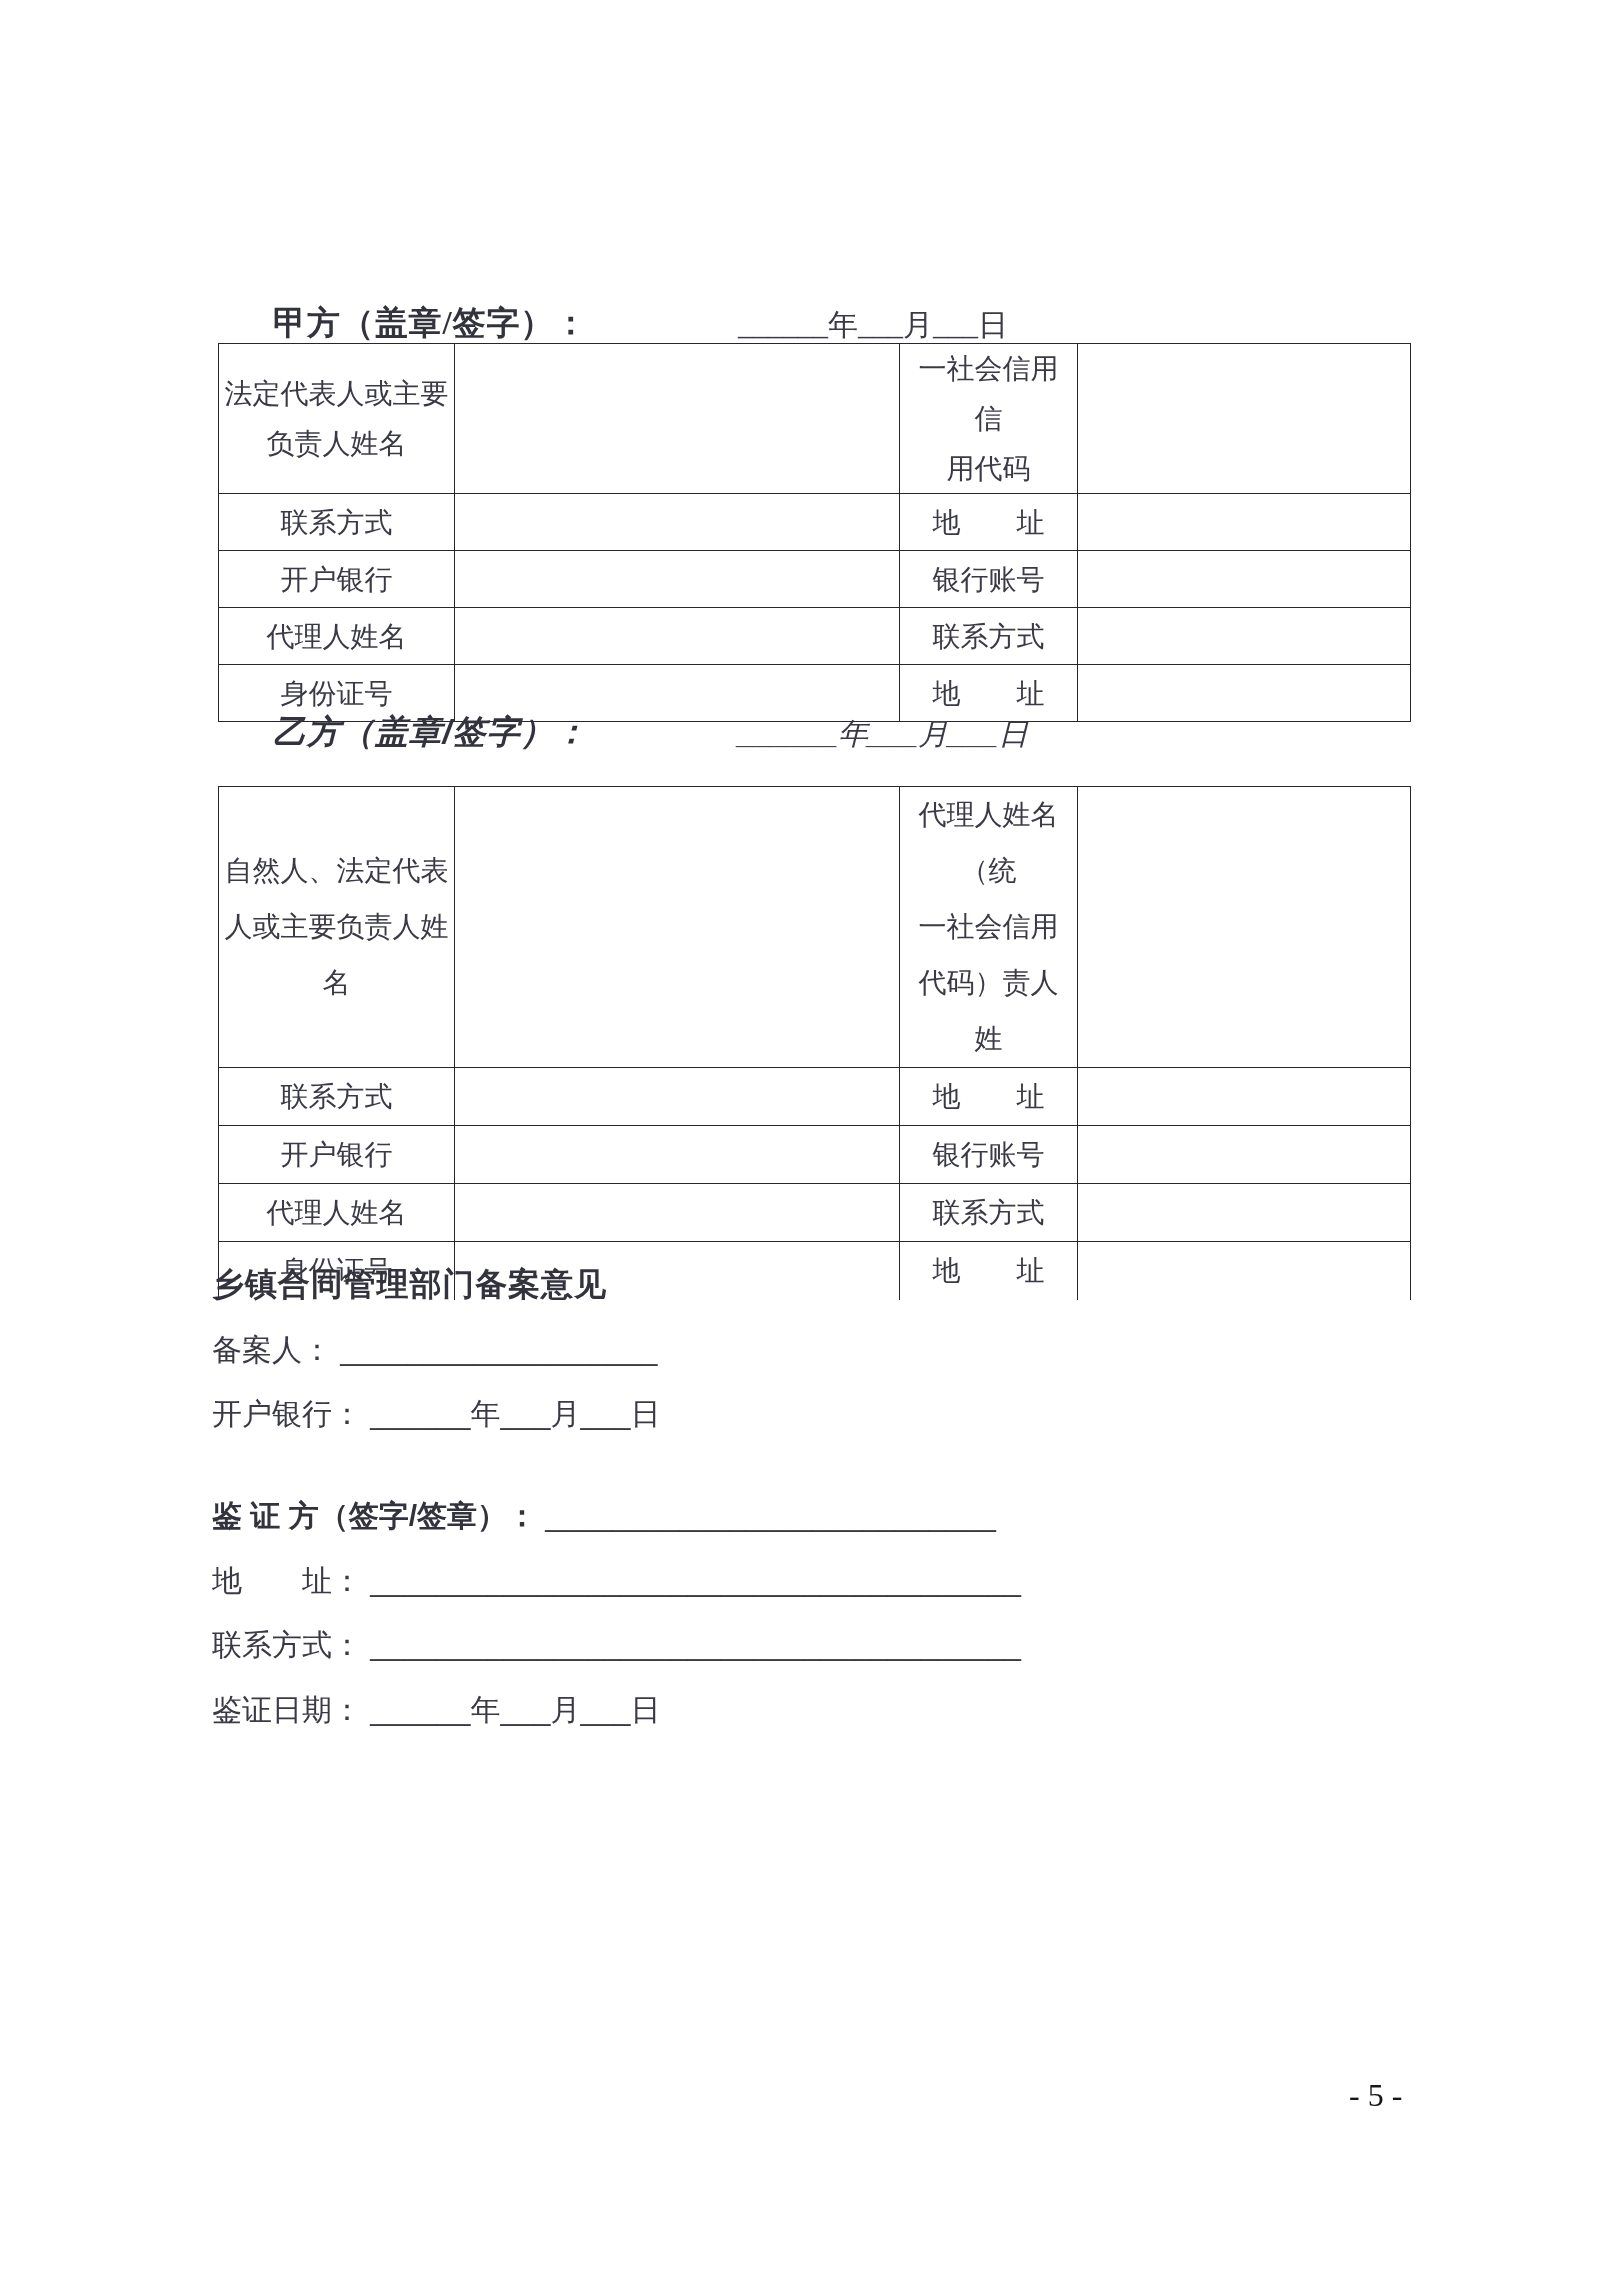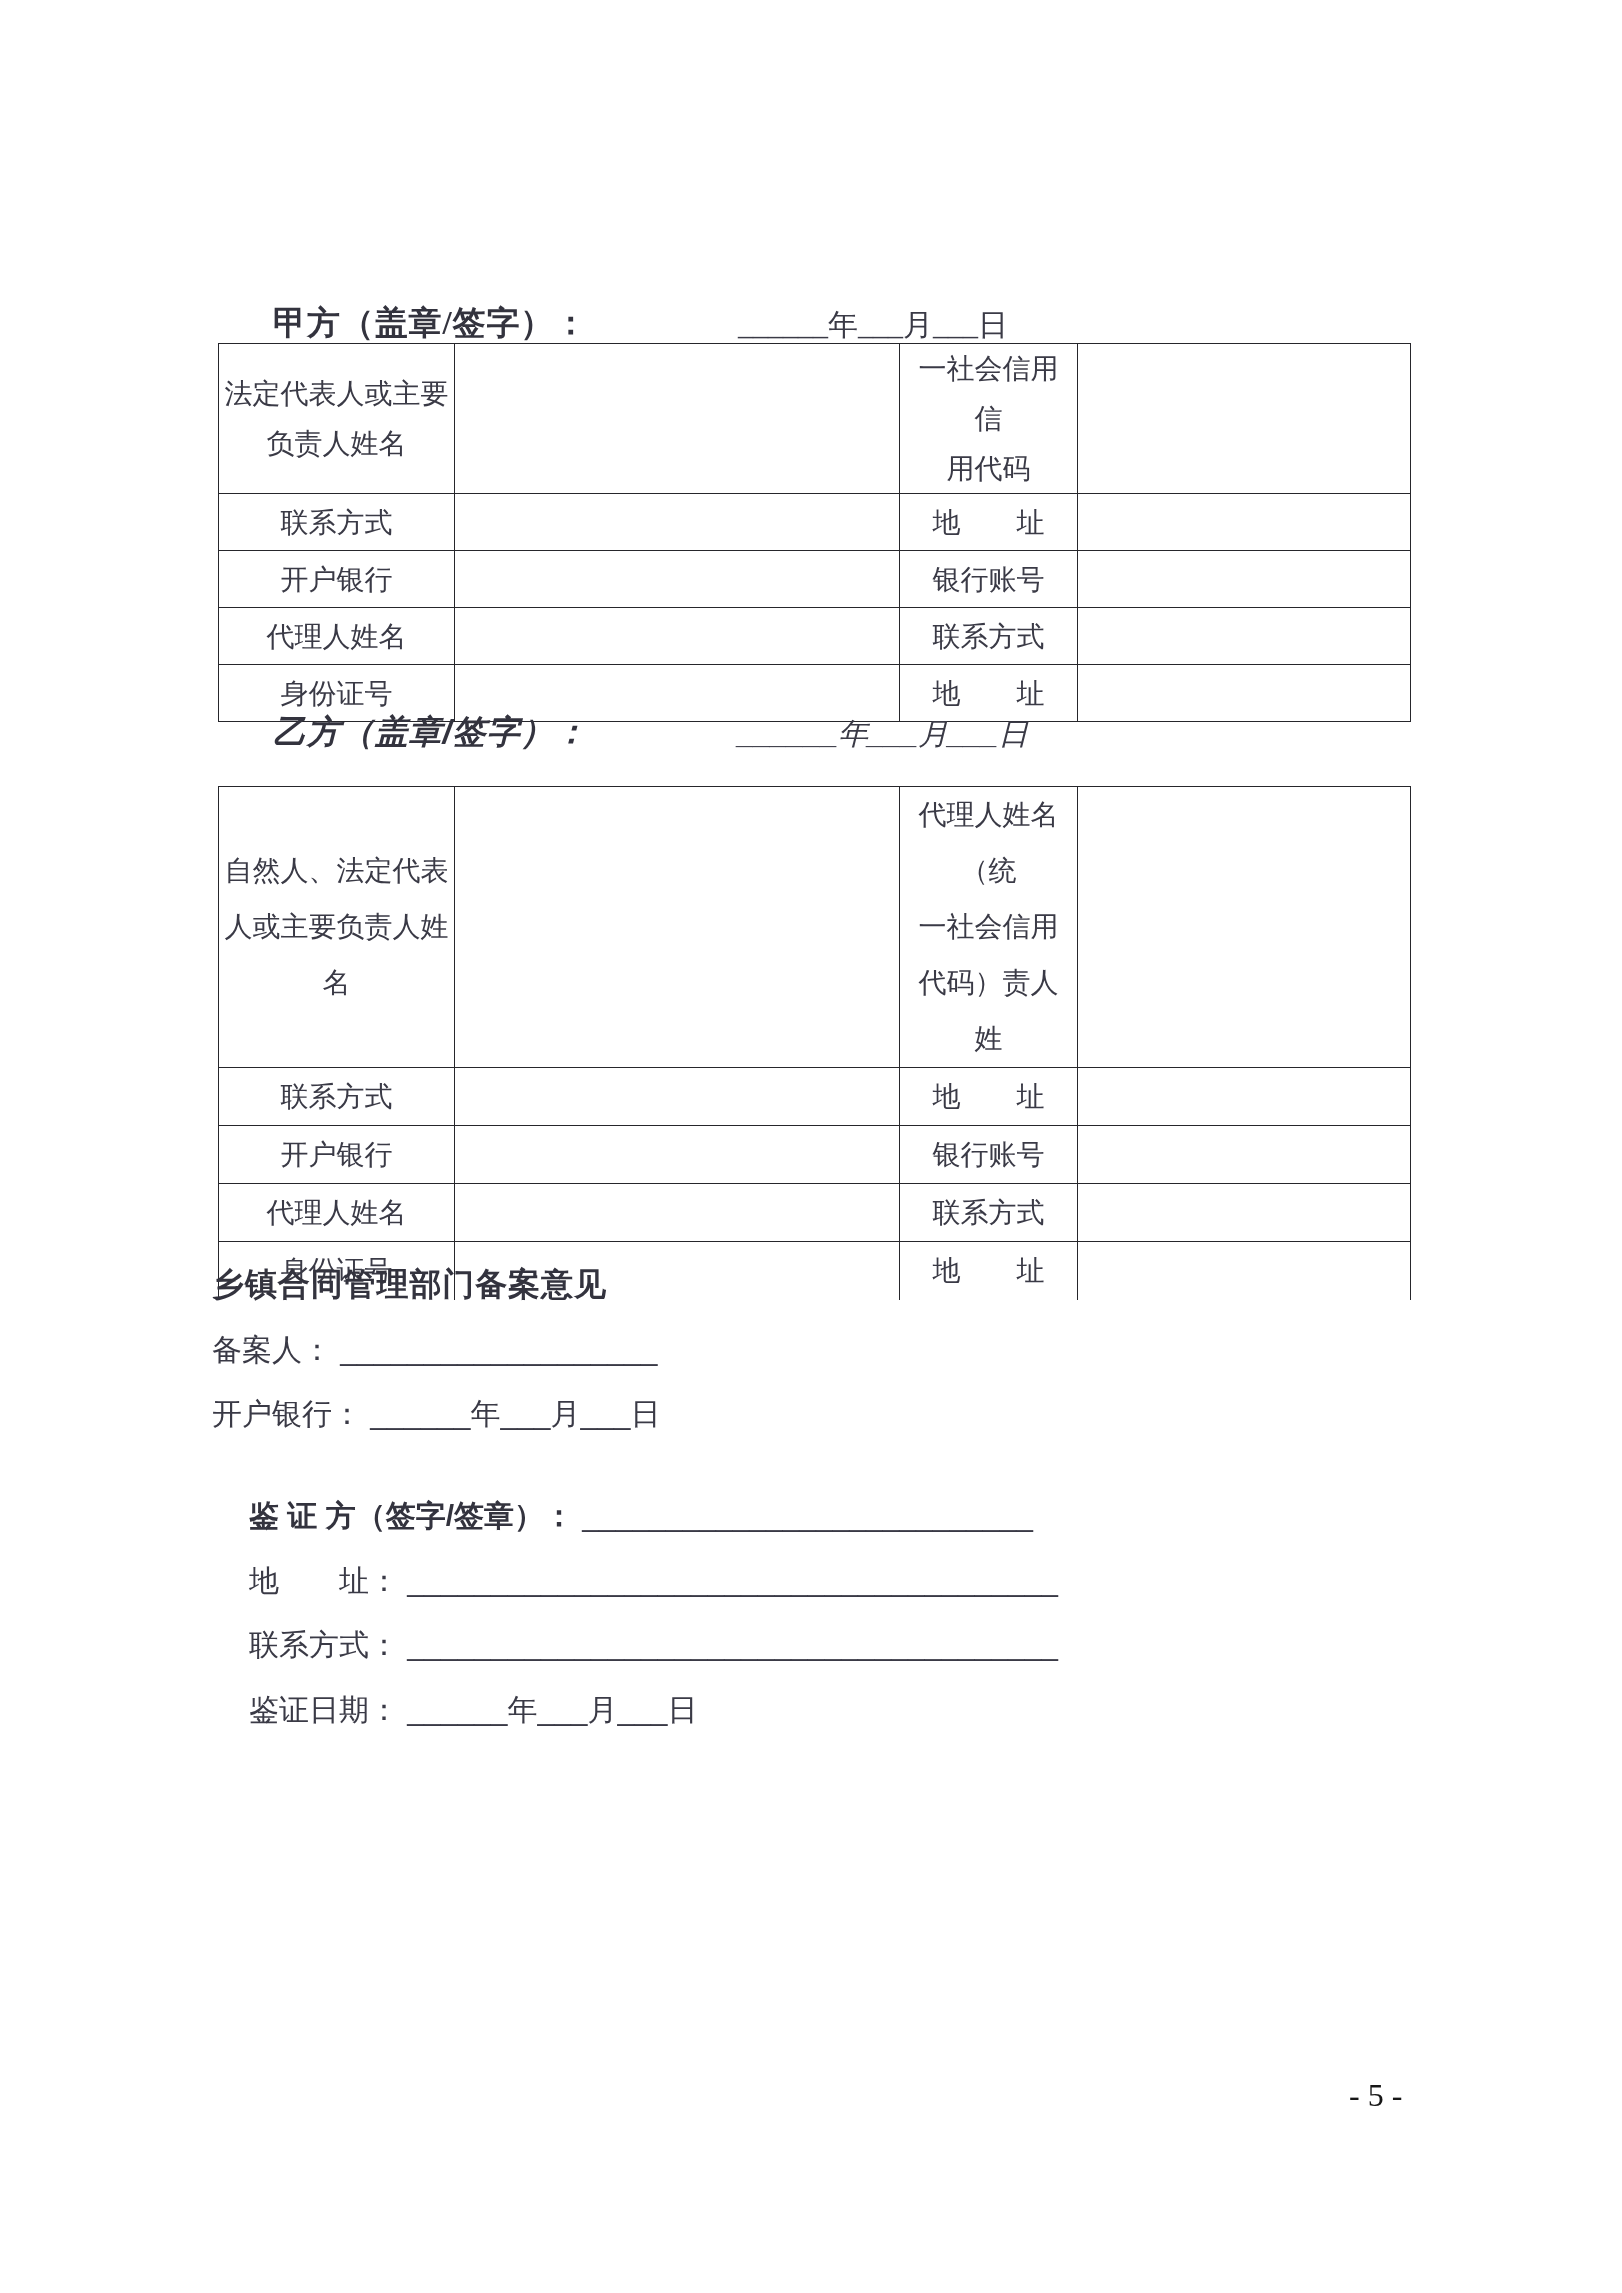--- a/index.html
+++ b/index.html
@@ -40,21 +40,21 @@
   td.cell-value{background:#ffffff;}
   #party-a-table tr.row-tall{height:96px;}
   #party-a-table tr.row-std{height:57px;}
   #party-b-table tr.row-tall{height:169px;}
   #party-b-table tr.row-std{height:58px;}
   
   #party-b-table tr:last-child td{border-bottom:none;}
   
   .text-block{position:absolute;left:212px;}
   #filing-block{top:1264px;}
-  #witness-block{top:1496px;margin-left:37px;}
+  #witness-block{top:1496px;}
   .block-heading{
     font-size:32px;font-weight:bold;color:#33333e;
     line-height:40px;margin:0 0 25.5px 0;letter-spacing:0.9px;white-space:nowrap;
   }
   .form-line{
     font-size:30px;line-height:40px;margin:0 0 24.5px 0;white-space:nowrap;
   }
   .form-line .lbl{color:#3a3a46;}
   .form-line .lbl-bold{font-weight:bold;color:#33333e;}
   .blank{color:#3a3a46;letter-spacing:0;text-align:right;}

